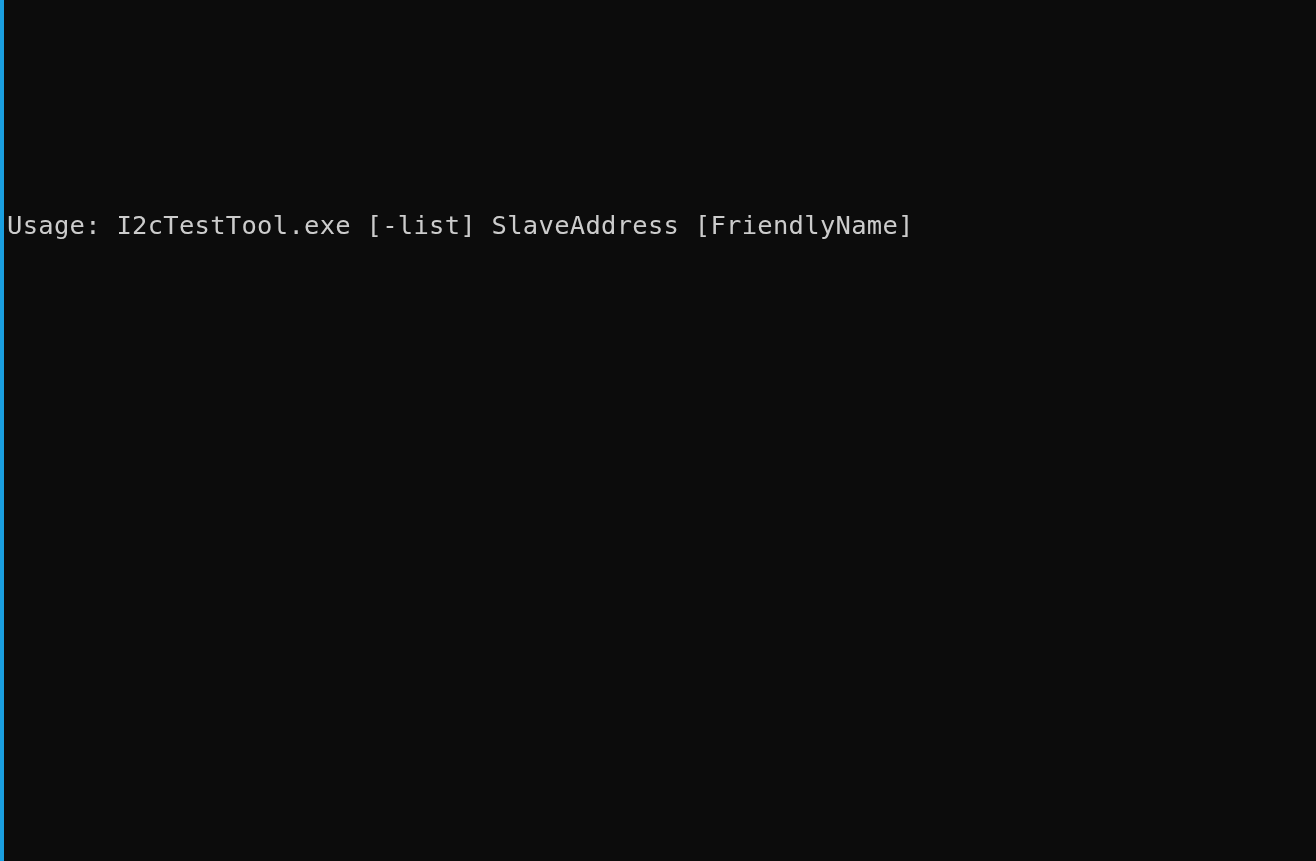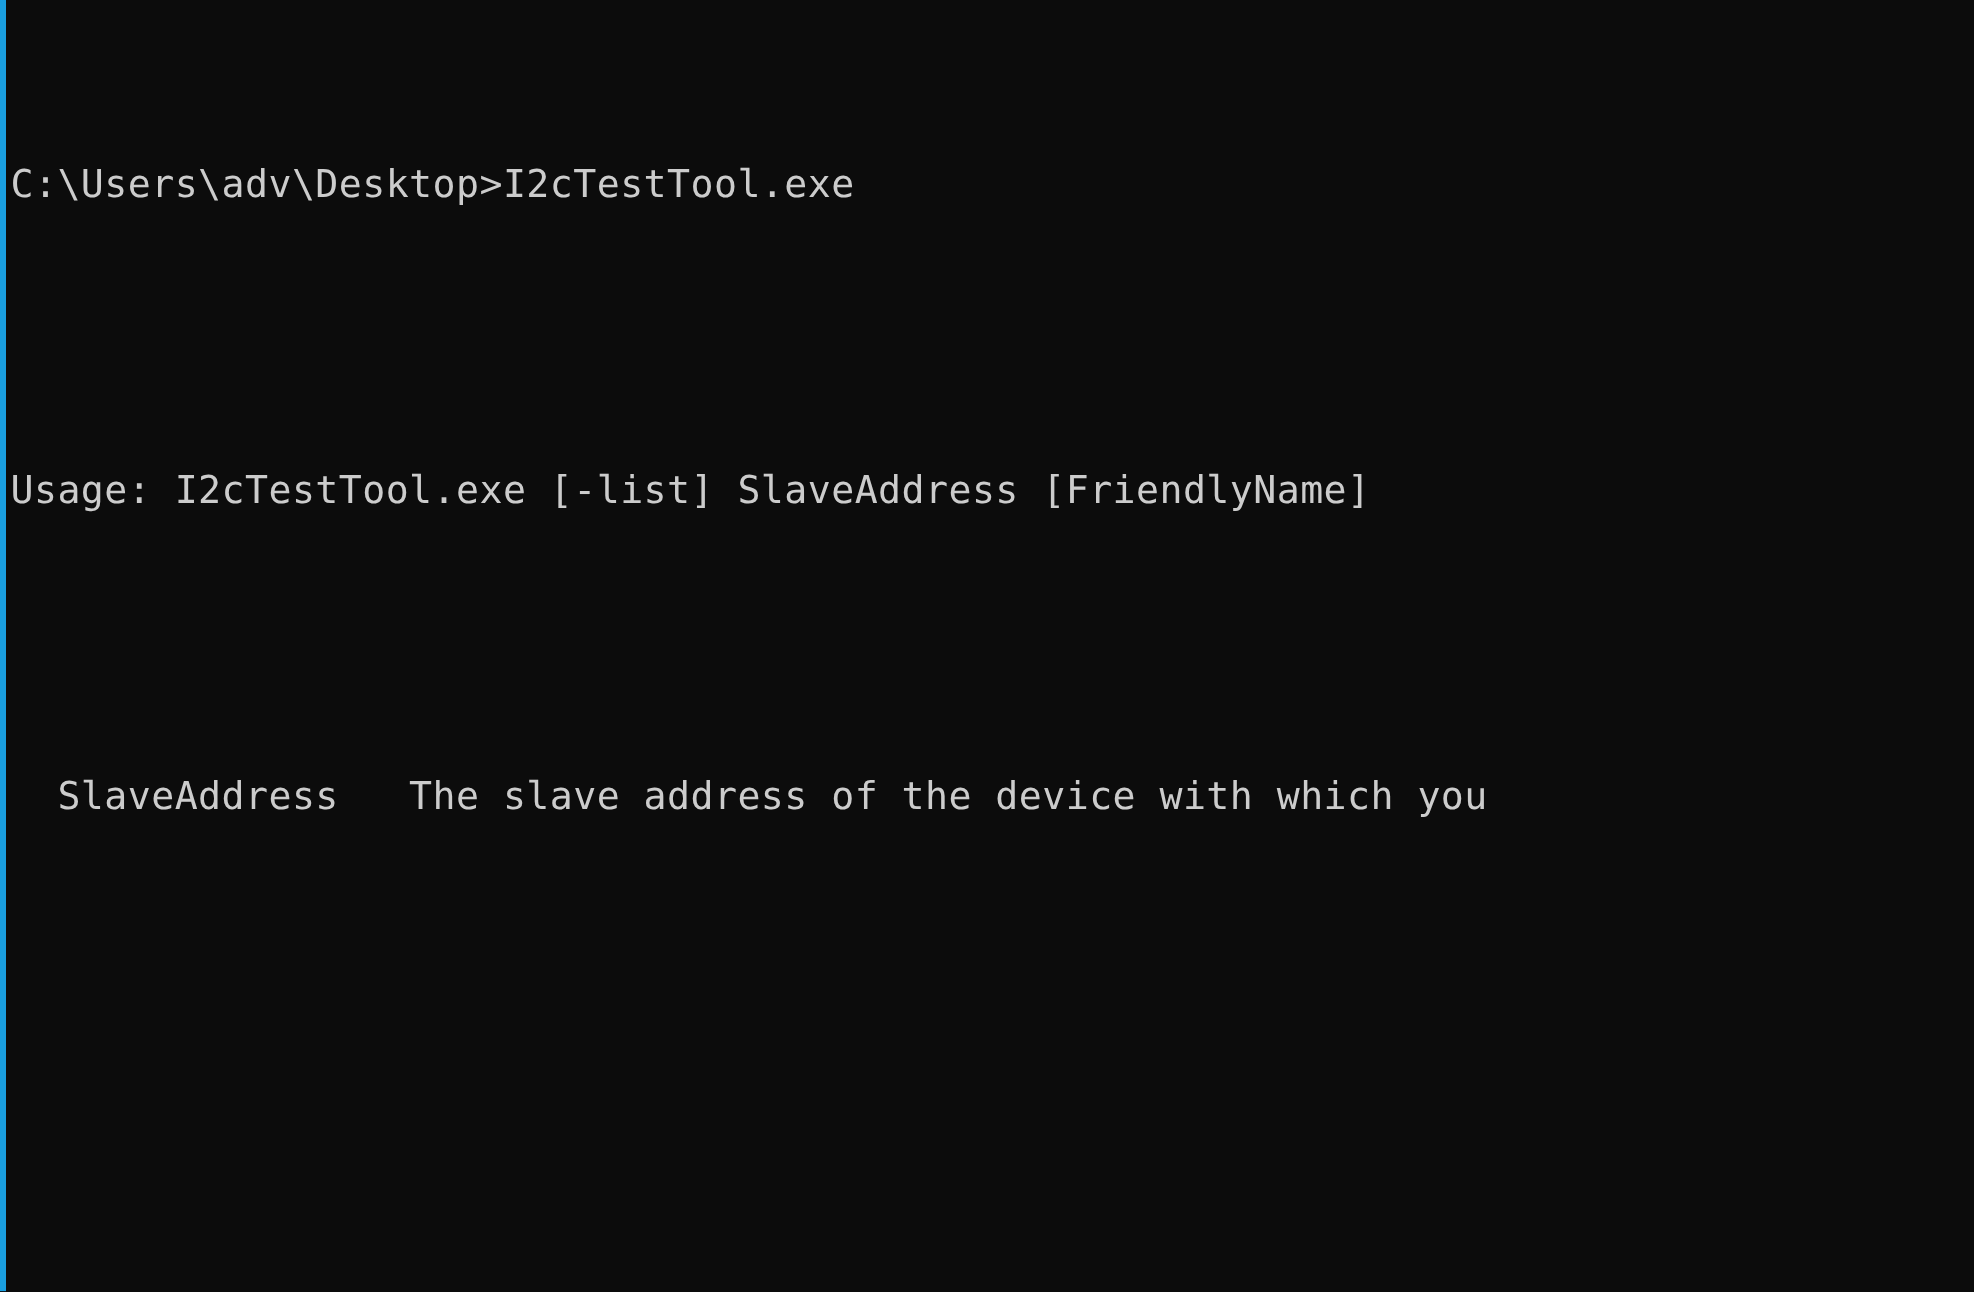--- a/index.html
+++ b/index.html
@@ -48,25 +48,23 @@
 </style>
 </head>
 <body>
 
 <div id="console-window">
 
   <div id="left-accent-bar"></div>
 
   <div id="console-output">
 
-    <div class="console-line">C:\Users\adv\Desktop&gt;I2cTestTool.exe</div>
     <div class="console-line blank"></div>
     <div class="console-line">Usage: I2cTestTool.exe [-list] SlaveAddress [FriendlyName]</div>
     <div class="console-line blank"></div>
-    <div class="console-line">  SlaveAddress   The slave address of the device with which you</div>
     
     
     
     
     
     
     
     
     
     

